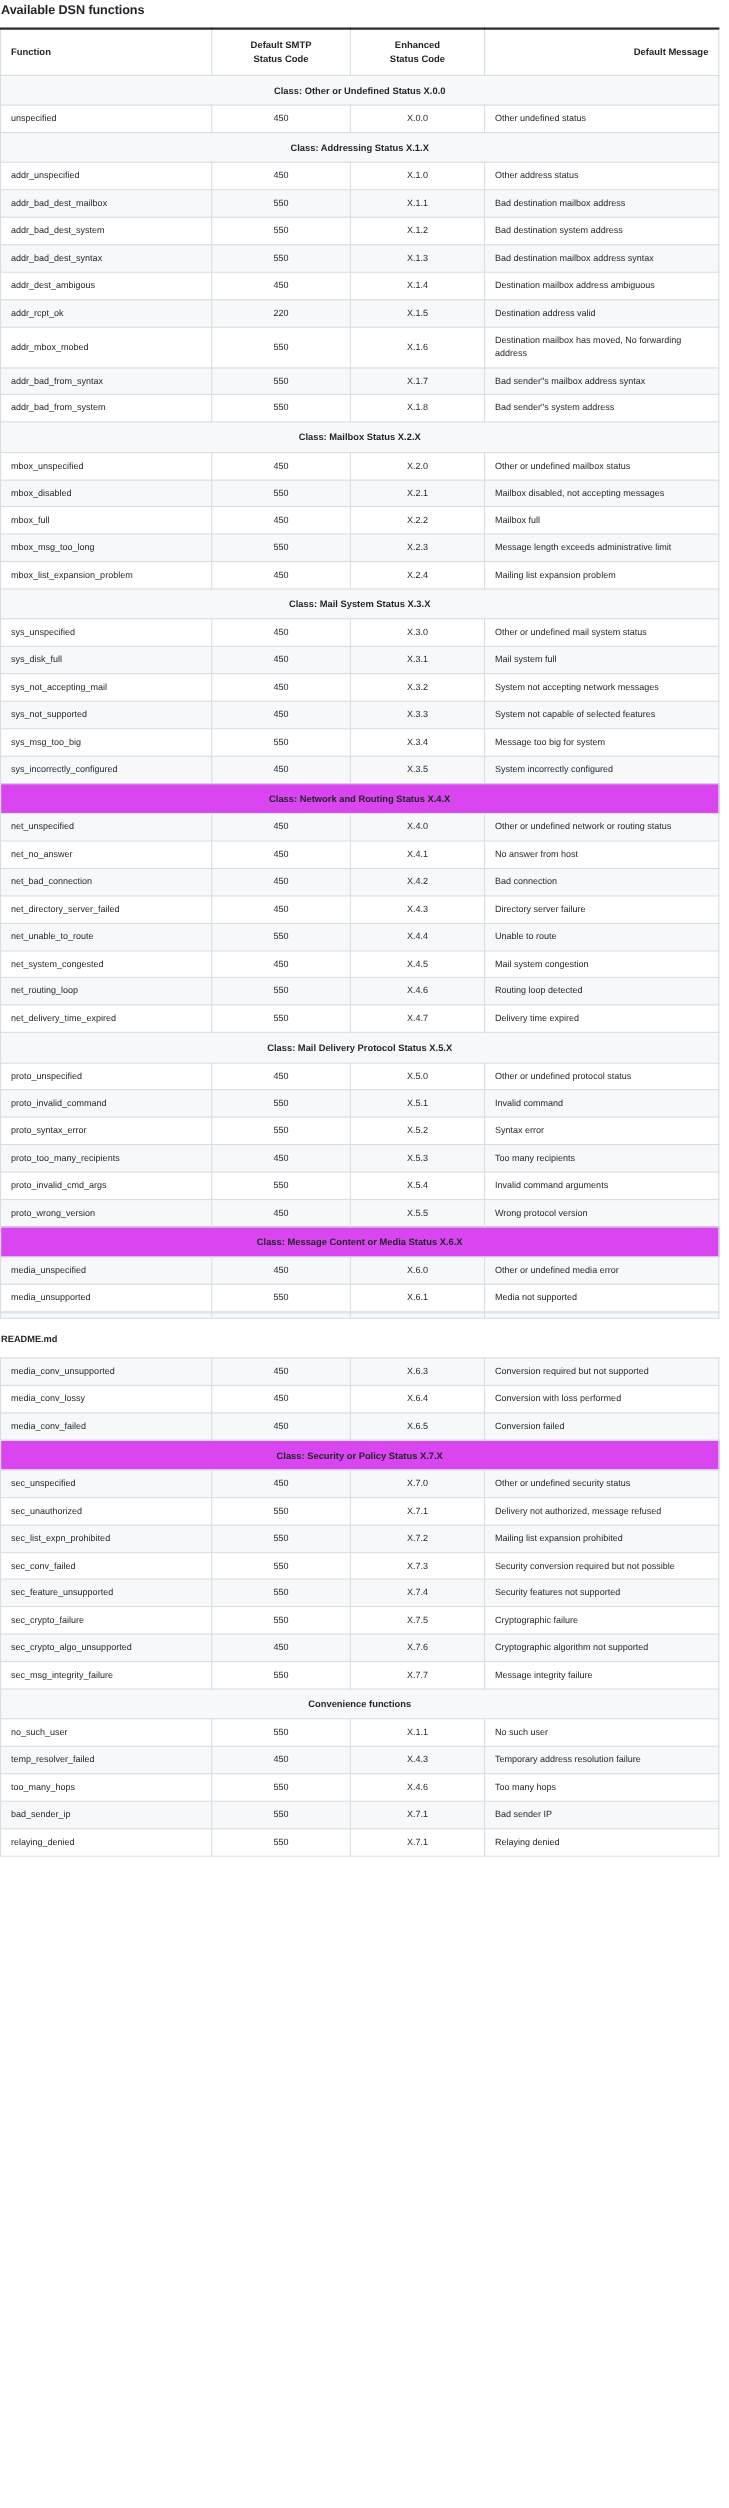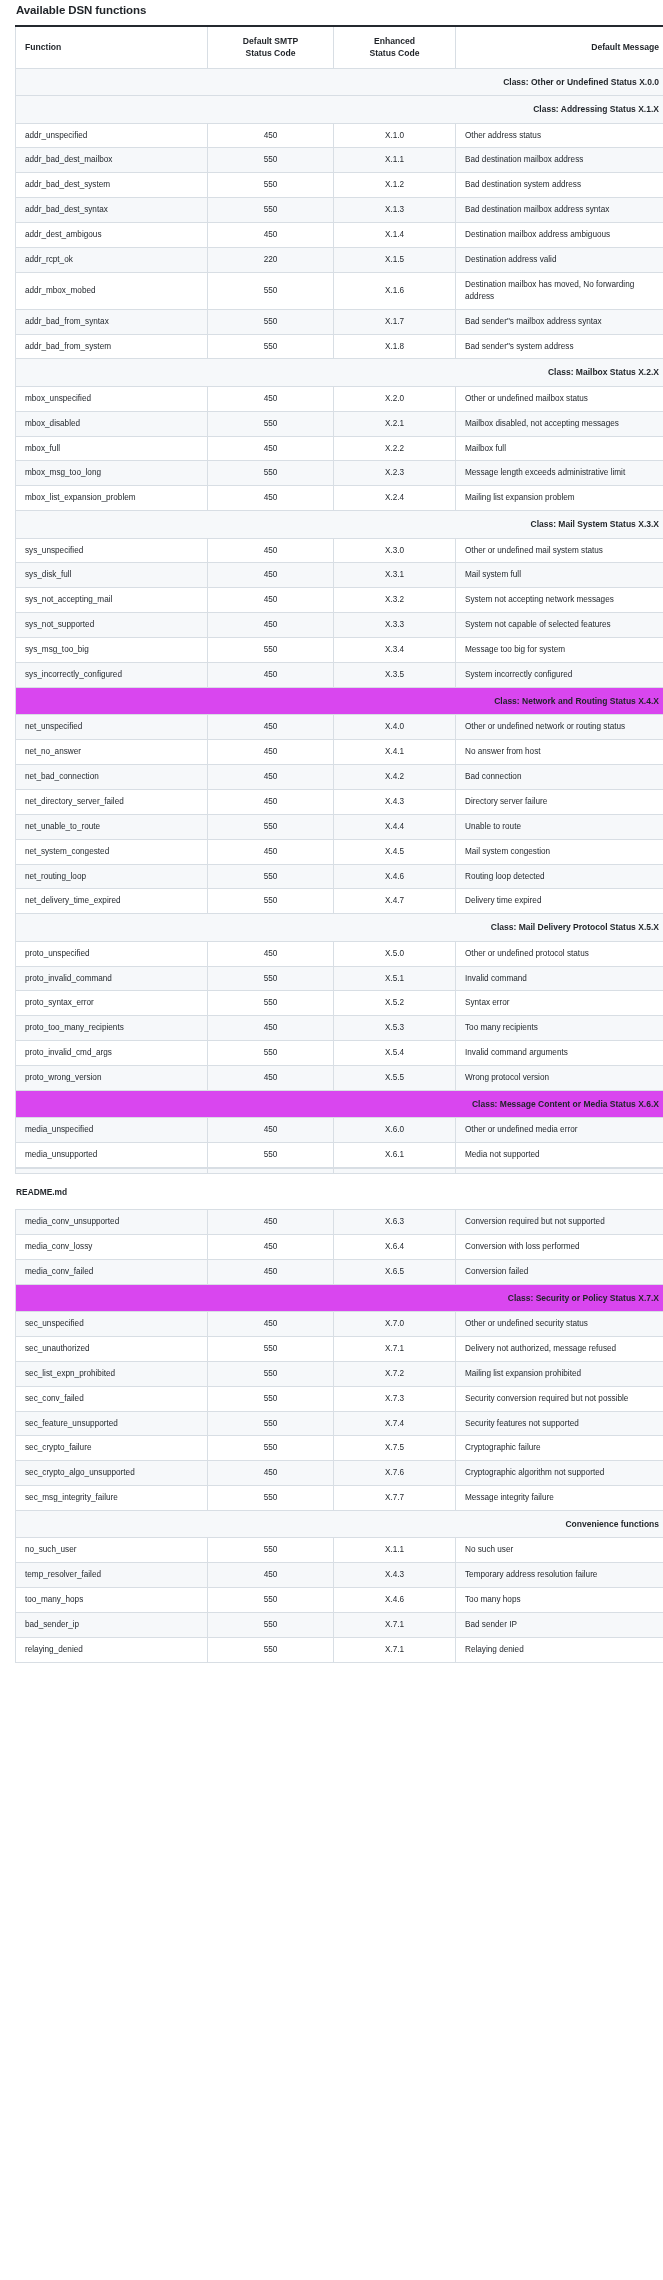--- a/index.html
+++ b/index.html
@@ -9,21 +9,21 @@
     background: #ffffff;
   }
   body {
     width: 663px;
     font-family: "Liberation Sans", sans-serif;
     color: #24292f;
     -webkit-font-smoothing: antialiased;
   }
   .page {
     width: 635px;
-    padding: 0 15px;
+    padding: 0 0;
   }
   .doc-title {
     font-size: 11.5px;
     font-weight: bold;
     color: #1f2328;
     margin: 4px 0 9px 1px;
     letter-spacing: -0.1px;
   }
   .tbl {
     width: 653px;
@@ -57,21 +57,21 @@
   .th-fn  { text-align: left; }
   .th-c   { text-align: center; }
   .th-msg { text-align: right; }
   .tbl tbody tr.alt > td { background: #f6f8fa; }
   .tbl tbody tr > td { background: #ffffff; }
   td.fn   { text-align: left; white-space: nowrap; }
   td.num  { text-align: center; }
   td.enh  { text-align: center; }
   td.msg  { text-align: left; }
   tr.classrow td {
-    text-align: right;
+    text-align: center;
     font-weight: bold;
     font-size: 8.5px;
     color: #1f2328;
     padding: 7px 9px;
   }
   tr.classrow.shade td { background: #f6f8fa; }
   tr.classrow.plain td { background: #d946ef; }
   
   .stub-tbl {
     width: 653px;
@@ -124,20 +124,26 @@
           <span>Enhanced</span><br>
           <span>Status Code</span>
         </th>
         <th class="th-msg">Default Message</th>
       </tr>
     </thead>
     <tbody id="body-part-1">
         <tr class="classrow shade">
           <td colspan="4">Class: Other or Undefined Status X.0.0</td>
         </tr>
+        <tr>
+          <td class="fn">unspecified</td>
+          <td class="num">450</td>
+          <td class="enh">X.0.0</td>
+          <td class="msg">Other undefined status</td>
+        </tr>
         <tr class="classrow shade">
           <td colspan="4">Class: Addressing Status X.1.X</td>
         </tr>
         <tr>
           <td class="fn">addr_unspecified</td>
           <td class="num">450</td>
           <td class="enh">X.1.0</td>
           <td class="msg">Other address status</td>
         </tr>
         <tr class="alt">

